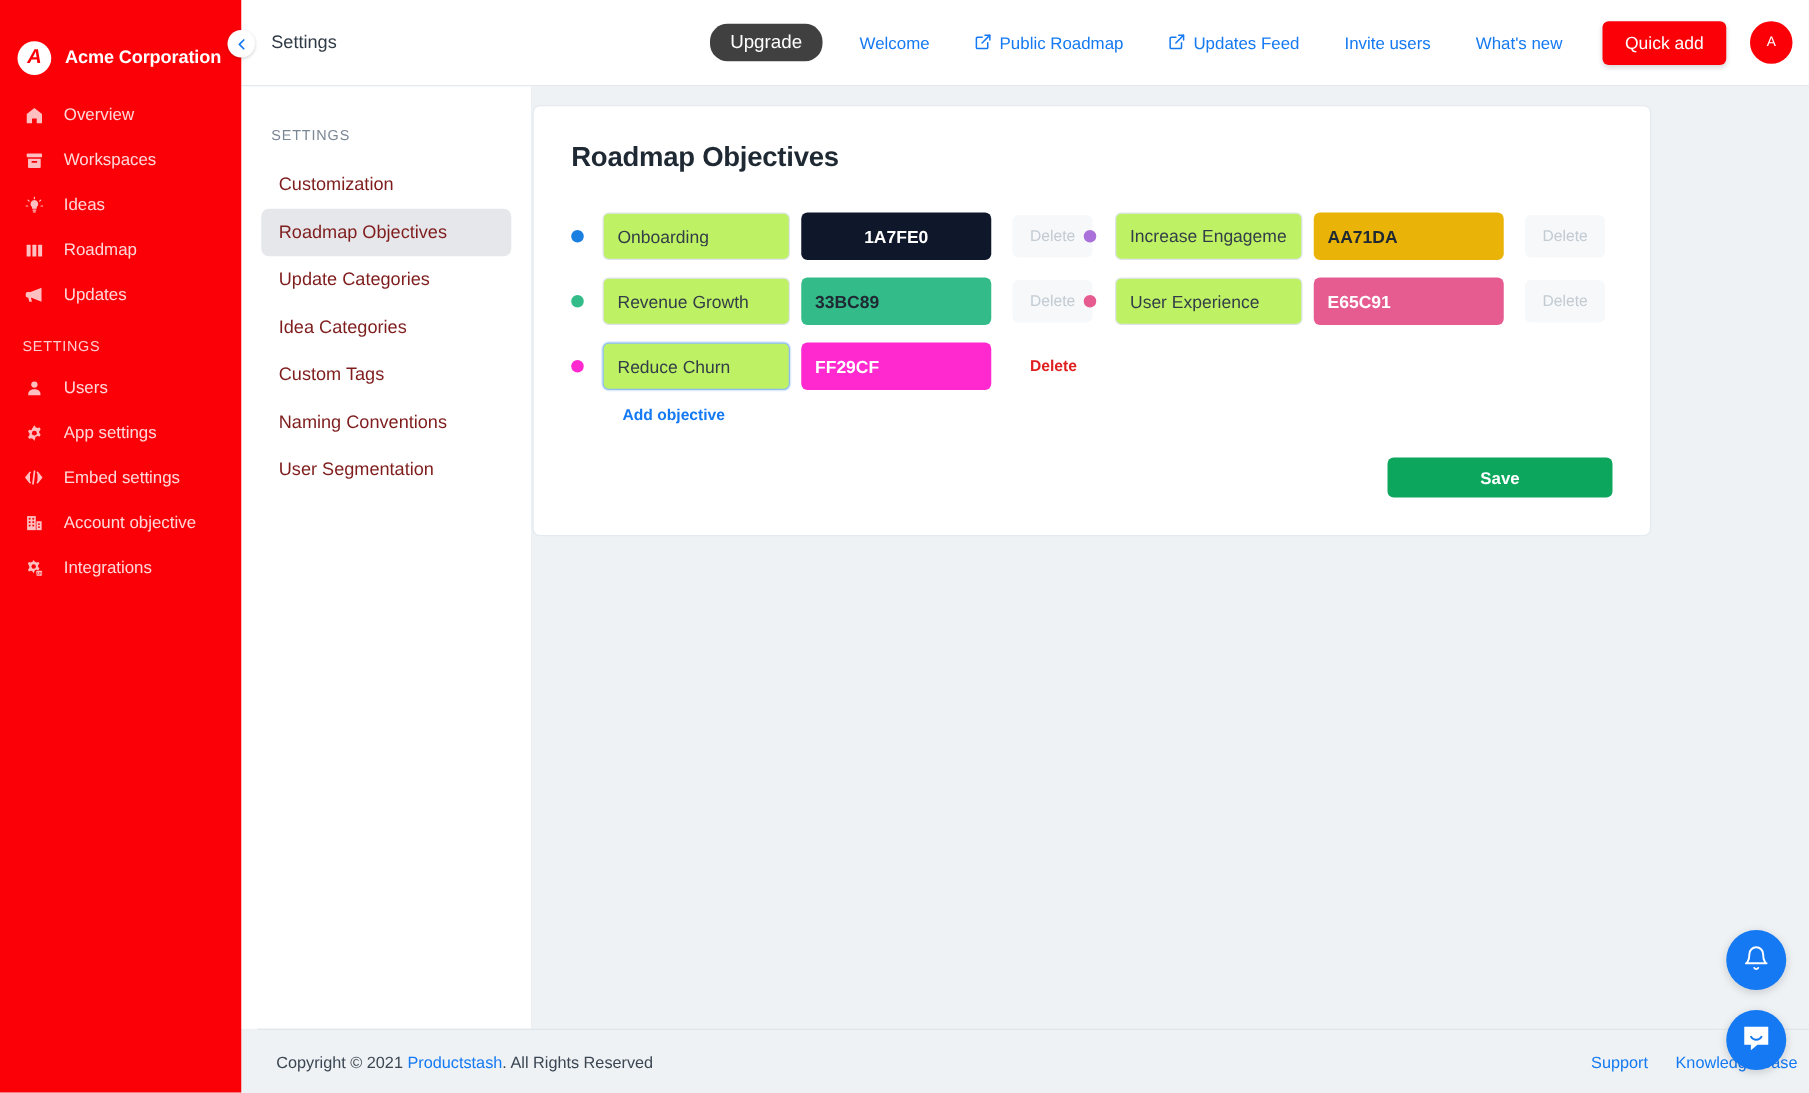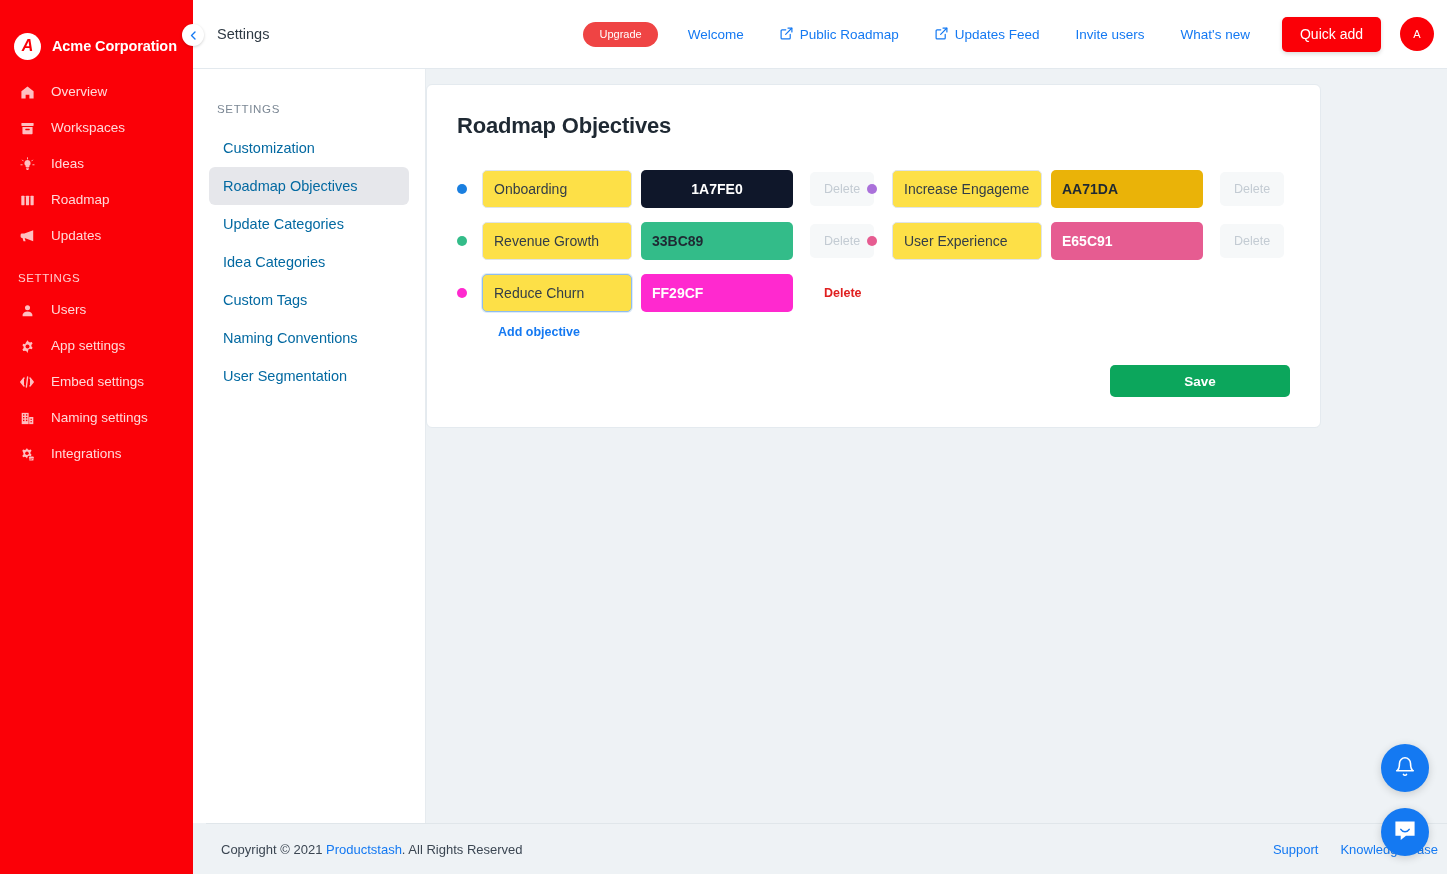--- a/index.html
+++ b/index.html
@@ -103,22 +103,22 @@
     color: #1479F2;
     text-decoration: none;
     padding: 0 18px;
     display: flex; align-items: flex-start;
     gap: 7px;
     white-space: nowrap;
     cursor: pointer;
   }
   .ext-ico svg { display:block; }
   #upgrade-btn {
-    background: #ef4444; color: #fff;
-    font-size: 11px;
+    background: #404040; color: #fff;
+    font-size: 15px;
     border: none; border-radius: 14px;
     padding: 6px 16px 7px;
     cursor: pointer;
     font-family: inherit;
     margin-right: 12px;
   }
   #quickadd-btn {
     background: #FB0007; color: #fff;
     font-size: 14px;
     border: none; border-radius: 5px;
@@ -157,21 +157,21 @@
     letter-spacing: .7px;
     color: #7b8794;
     padding-left: 24px;
     margin-bottom: 14px;
   }
   .set-item {
     display: block;
     margin: 0 16px;
     padding: 11px 14px;
     font-size: 14.5px;
-    color: #0369a1;
+    color: #7f1d1d;
     border-radius: 6px;
     cursor: pointer;
     text-decoration: none;
   }
   .set-item.active { background: #e6e7eb; }
 
   
   #objectives-card {
     position: absolute; left: 233px; top: 15px;
     width: 895px;
@@ -205,21 +205,21 @@
   }
   .obj-name {
     width: 150px;
     height: 38px;
     border: 1px solid #dfe4e8;
     border-radius: 5px;
     padding: 0 11px;
     font-size: 14px;
     color: #333d47;
     font-family: inherit;
-    background: #fde047;
+    background: #bef264;
     outline: none;
   }
   .obj-name.focused {
     border-color: #8fbdef;
     box-shadow: 0 0 0 1px rgba(143,189,239,.3);
   }
   .obj-color {
     width: 152px;
     height: 38px;
     border: none;
@@ -419,21 +419,21 @@
               <rect x="6.3" y="3.5" width="1.5" height="1.5"></rect>
               <rect x="3.2" y="6.4" width="1.5" height="1.5"></rect>
               <rect x="6.3" y="6.4" width="1.5" height="1.5"></rect>
               <rect x="3.2" y="9.3" width="1.5" height="1.5"></rect>
               <rect x="6.3" y="9.3" width="1.5" height="1.5"></rect>
               <rect x="11.2" y="8.2" width="1.4" height="1.3"></rect>
               <rect x="11.2" y="10.8" width="1.4" height="1.3"></rect>
             </g>
           </svg>
       </span>
-      <span class="nav-label">Naming settings</span>
+      <span class="nav-label">Account objective</span>
     </a>
 
     <a class="nav-item">
       <span class="nav-ico">
         <svg width="15" height="15" viewBox="0 0 16 16">
             <path d="M7.4 1 8.4 2.6a5 5 0 0 1 1.3.5l1.8-.4.8 1.4-1.2 1.5a5 5 0 0 1 0 1.3l1.2 1.4-.8 1.5-1.8-.5a5 5 0 0 1-1.3.5L7.4 12.3 6.4 10.8a5 5 0 0 1-1.3-.5l-1.8.5-.8-1.5 1.2-1.4a5 5 0 0 1 0-1.3L2.5 4.1l.8-1.4 1.8.4a5 5 0 0 1 1.3-.5z"></path>
             <circle cx="7.4" cy="6.7" r="1.9" fill="#FB0007"></circle>
             <rect x="9.6" y="10.2" width="5" height="4.3" rx="0.8"></rect>
             <text x="12.1" y="13.6" font-size="3.1" fill="#FB0007" text-anchor="middle" font-family="DejaVu Sans, sans-serif">API</text>
           </svg>

